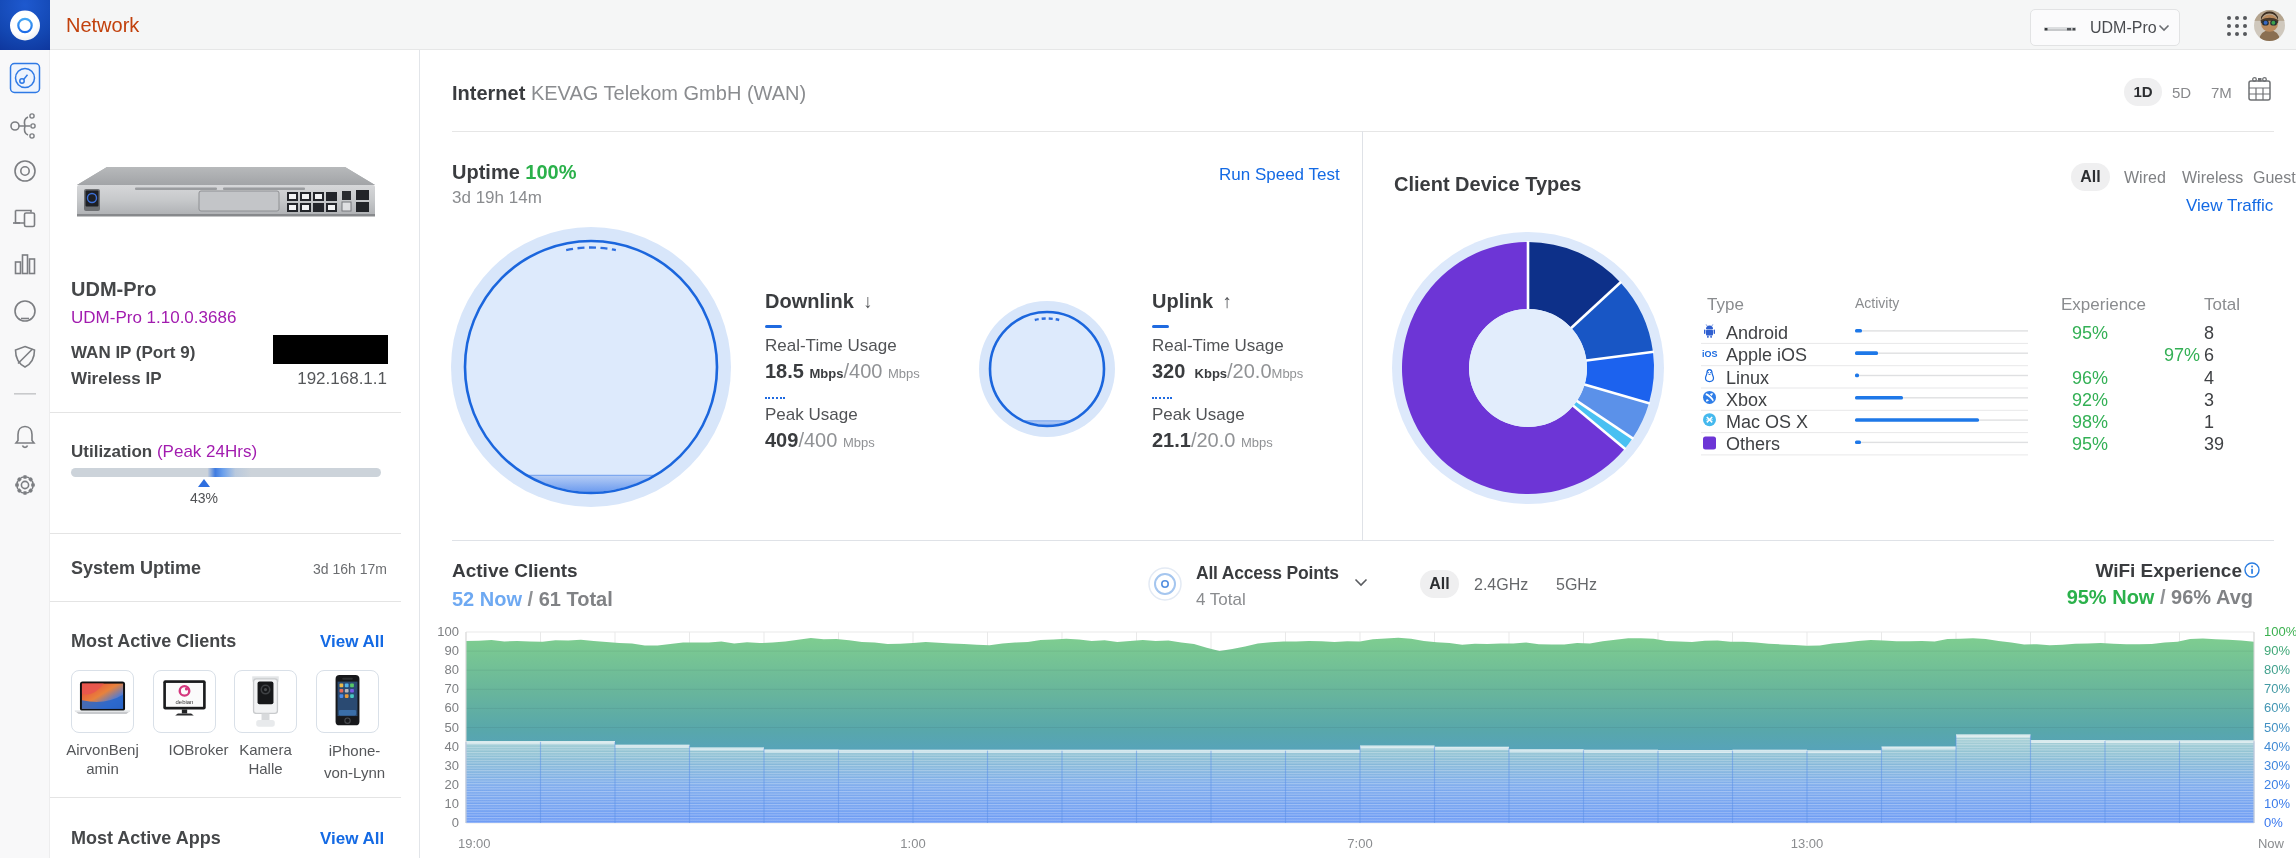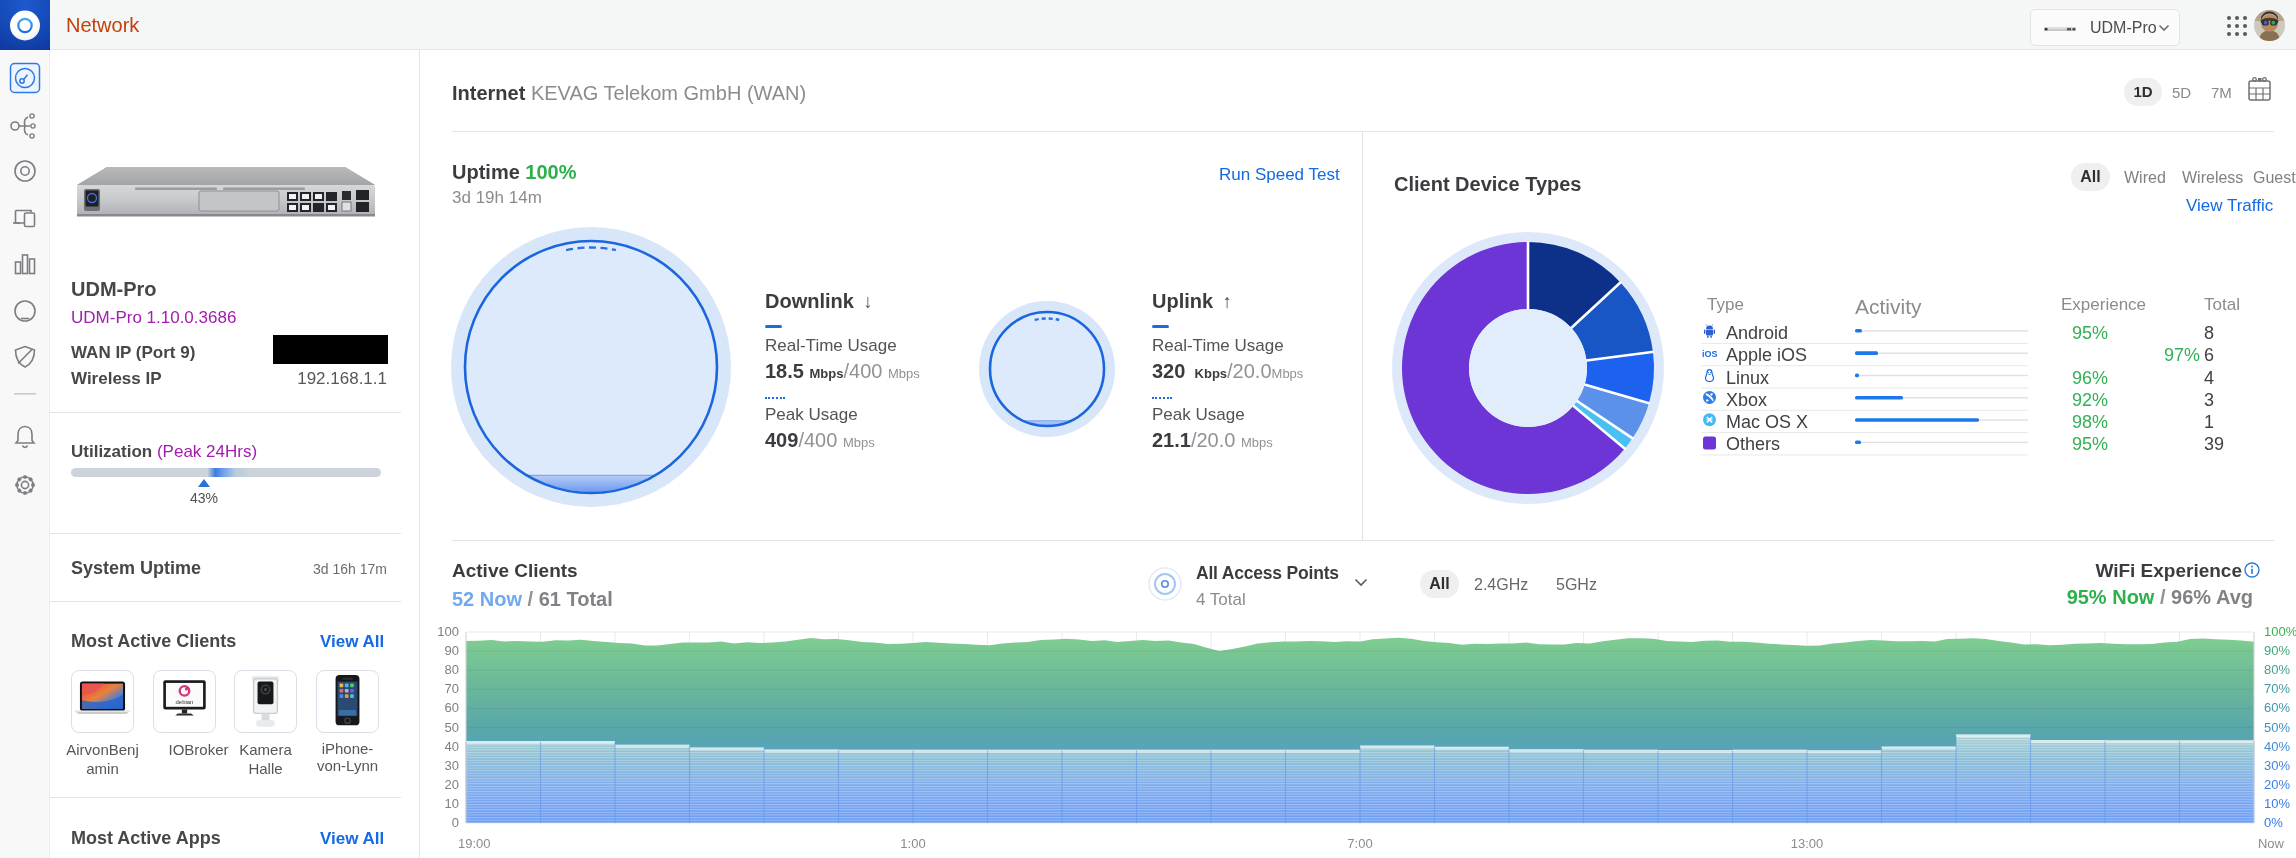--- a/index.html
+++ b/index.html
@@ -261,21 +261,21 @@
           <rect x="21" y="17.5" width="2.8" height="2.8" rx="0.6" fill="#e89a3a"></rect>
           <rect x="25" y="17.5" width="2.8" height="2.8" rx="0.6" fill="#48c8c0"></rect>
       <rect x="16.5" y="29.5" width="13" height="4" rx="1" fill="#3a6ea8"></rect>
         </g>
       <circle cx="23" cy="37.5" r="2" fill="none" stroke="#4a4c50" stroke-width="0.8"></circle>
       <rect x="19" y="5" width="8" height="1.6" rx="0.8" fill="#2e3033"></rect>
       </svg></div>
 <div class="abs" style="left:12px;top:690px;width:81px;text-align:center;font-size:15px;color:#55575a;line-height:19px">AirvonBenj<br>amin</div>
 <div class="abs" style="left:108px;top:690px;width:81px;text-align:center;font-size:15px;color:#55575a;line-height:19px">IOBroker<br></div>
 <div class="abs" style="left:175px;top:690px;width:81px;text-align:center;font-size:15px;color:#55575a;line-height:19px">Kamera<br>Halle</div>
-<div class="abs" style="left:257px;top:690px;width:81px;text-align:center;font-size:15px;color:#55575a;line-height:17px">iPhone-<br>von-Lynn</div>
+<div class="abs" style="left:264px;top:690px;width:81px;text-align:center;font-size:15px;color:#55575a;line-height:22px">iPhone-<br>von-Lynn</div>
 <div class="divider" style="top:747px"></div>
 <div class="pl b" style="top:778px;font-size:18px">Most Active Apps</div>
 <div class="abs blue" style="top:779px;left:270px;font-size:17px;font-weight:bold">View All</div>
   </div>
 
 <div id="main">
     <div class="abs" style="left:31px;top:32px;font-size:20px"><span class="b" style="color:#3a3c3f">Internet</span> <span style="color:#8a8c8f">KEVAG Telekom GmbH (WAN)</span></div>
 <div class="abs" style="left:1703px;top:28px;width:38px;height:28px;background:#efeff0;border-radius:14px;text-align:center;line-height:28px;font-size:15px;font-weight:bold;color:#2c2e31">1D</div>
 <div class="abs" style="left:1751px;top:34px;font-size:15px;color:#88898c">5D</div>
 <div class="abs" style="left:1790px;top:34px;font-size:15px;color:#88898c">7M</div>
@@ -350,21 +350,21 @@
 <div class="abs" style="left:731px;top:346px;width:20px;height:3px;background:transparent;border-bottom:2.5px dotted #1f6ae0"></div>
 <div class="abs" style="left:731px;top:355px;font-size:17px;color:#515356">Peak Usage</div>
 <div class="abs" style="left:731px;top:379px;font-size:20px;color:#3a3c3f"><span style="font-weight:bold">21.1</span><span style="color:#909295">/20.0</span> <span style="font-size:13px;color:#909295">Mbps</span></div>
 <div class="abs" style="left:973px;top:123px;font-size:20px;font-weight:bold;color:#3a3c3f">Client Device Types</div>
 <div class="abs" style="left:1650px;top:113px;width:39px;height:28px;background:#efeff0;border-radius:14px;text-align:center;line-height:28px;font-size:16px;font-weight:bold;color:#2c2e31">All</div>
 <div class="abs" style="left:1703px;top:119px;font-size:16px;color:#7f8184">Wired</div>
 <div class="abs" style="left:1761px;top:119px;font-size:16px;color:#7f8184">Wireless</div>
 <div class="abs" style="left:1832px;top:119px;font-size:16px;color:#7f8184">Guest</div>
 <div class="abs" style="left:1765px;top:146px;font-size:17px;color:#146ae4">View Traffic</div>
 <div class="abs" style="left:1286px;top:245px;font-size:17px;color:#8a8c8f">Type</div>
-<div class="abs" style="left:1434px;top:245px;font-size:21px;color:#8a8c8f">Activity</div>
+<div class="abs" style="left:1434px;top:245px;font-size:14px;color:#8a8c8f">Activity</div>
 <div class="abs" style="left:1640px;top:245px;font-size:17px;color:#8a8c8f">Experience</div>
 <div class="abs" style="left:1783px;top:245px;font-size:17px;color:#8a8c8f">Total</div>
 <svg class="abs" style="left:1280px;top:272px" width="580" height="200" viewBox="0 0 580 200">
 <g transform="translate(0,0.0)">
         <g transform="translate(2,0)">
           <path d="M3 7 Q3 3.5 6.5 3.5 Q10 3.5 10 7 Z" fill="#2f5fd0"></path>
         <rect x="3" y="7.5" width="7" height="6" rx="1" fill="#2f5fd0"></rect>
         <path d="M4 3.8 L3.2 2.5 M9 3.8 L9.8 2.5" stroke="#2f5fd0" stroke-width="0.8"></path>
         <rect x="1" y="7.5" width="1.4" height="4.5" rx="0.7" fill="#2f5fd0"></rect>
         <rect x="10.6" y="7.5" width="1.4" height="4.5" rx="0.7" fill="#2f5fd0"></rect>

